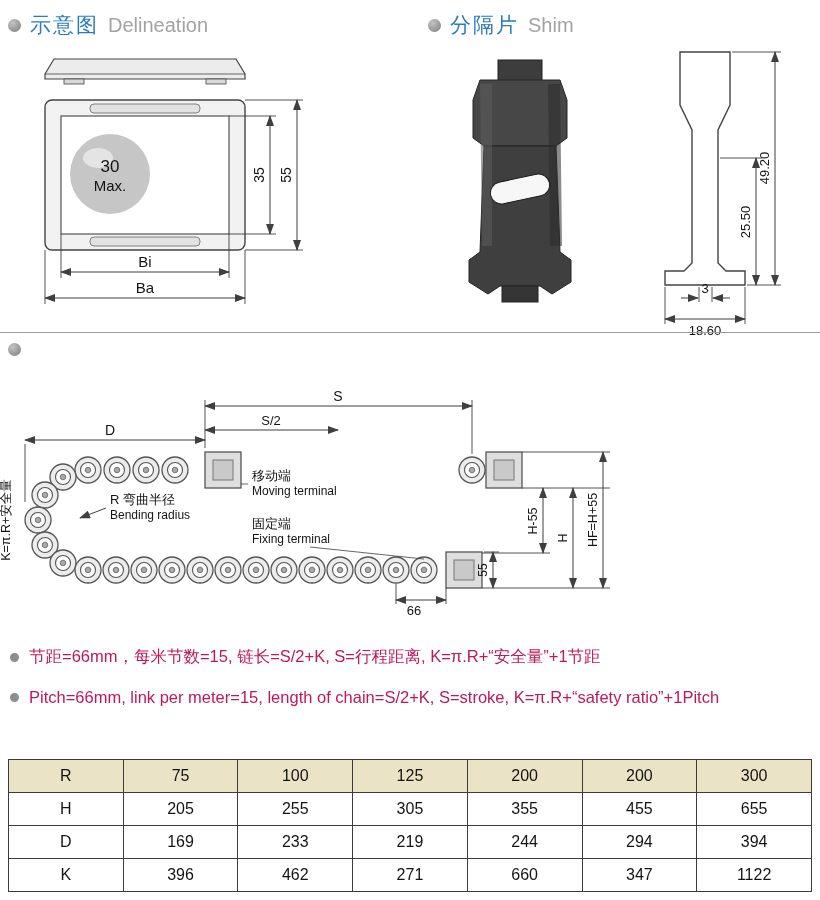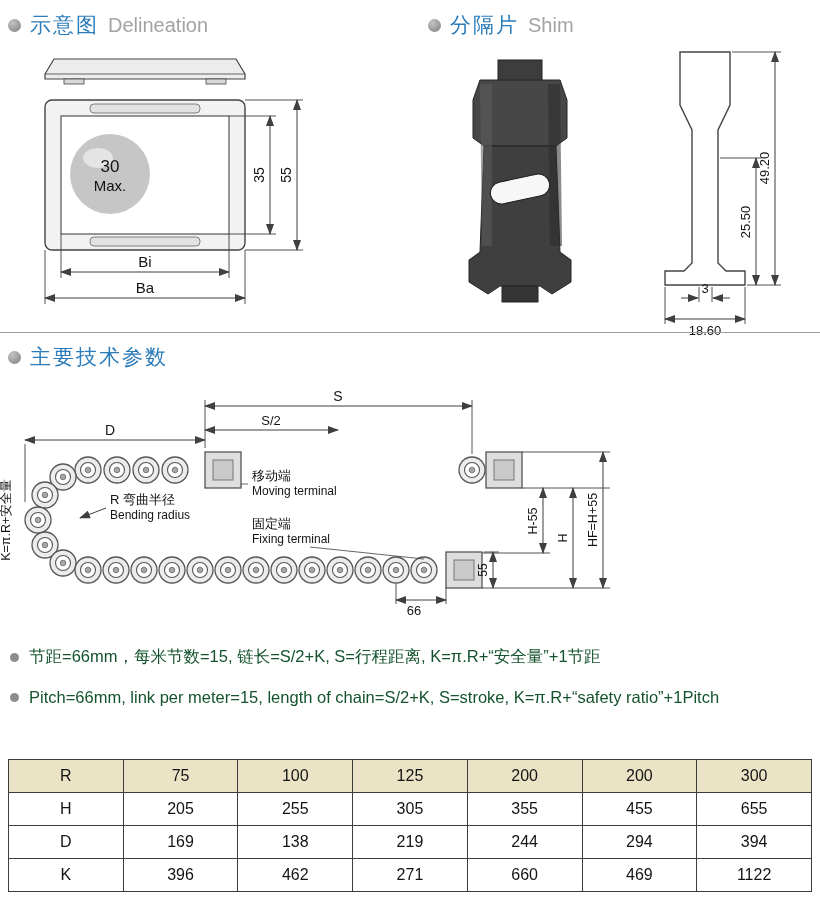--- a/index.html
+++ b/index.html
@@ -10,21 +10,21 @@
 
   .sec-header { position:absolute; display:flex; align-items:center; gap:9px; }
   .bullet { width:13px; height:13px; border-radius:50%;
             background:radial-gradient(circle at 35% 30%, #c4c4c4, #7c7c7c); flex:0 0 auto; }
   .sec-header .zh { font-size:21px; color:#2b7cb9; letter-spacing:2px; }
   .sec-header .en { font-size:20px; color:#a3a3a3; }
 
   .divider { position:absolute; left:0; top:332px; width:820px; height:1px; background:#9c9c9c; }
 
   .note { position:absolute; left:10px; display:flex; align-items:center; gap:10px;
-          font-size:16.5px; color:#14532d; white-space:nowrap; }
+          font-size:16.5px; color:#be185d; white-space:nowrap; }
   .note-bullet { width:9px; height:9px; border-radius:50%; background:#8d8d8d; flex:0 0 auto; }
 
   .dtable { position:absolute; left:8px; top:759px; width:804px;
             border-collapse:collapse; table-layout:fixed; }
   .dtable td { border:1px solid #3c3c3c; height:33px; text-align:center;
                font-size:16px; color:#141414; vertical-align:middle; }
   .dtable tr.hdr td { background:#eae3c6; }
 
   svg { position:absolute; }
   .dim { stroke:#3f3f3f; stroke-width:1; fill:none; }
@@ -123,21 +123,20 @@
       <line class="ext" x1="305" y1="247" x2="305" y2="284"></line>
       <line class="dim" x1="225" y1="279" x2="305" y2="279" marker-start="url(#ar2)" marker-end="url(#ar2)"></line>
       <text x="265" y="295" text-anchor="middle" font-size="13">18.60</text>
     </g>
   </svg>
 
   <div class="divider"></div>
 
   <div class="sec-header" style="left:8px; top:343px;">
     <span class="bullet"></span>
-    <span class="zh">主要技术参数</span>
   </div>
 
   <svg style="left:0px; top:388px;" width="660" height="252" viewBox="0 0 660 252">
     <defs>
       <marker id="ar3" markerWidth="11" markerHeight="8" refX="10" refY="4" orient="auto-start-reverse" markerUnits="userSpaceOnUse">
         <path d="M0,0 L11,4 L0,8 Z" fill="#3f3f3f"></path>
       </marker>
       <g id="lk">
         <circle r="13" fill="#ececec" stroke="#555" stroke-width="1.3"></circle>
         <circle r="7.5" fill="#ffffff" stroke="#555" stroke-width="1.1"></circle>
@@ -261,31 +260,31 @@
       <td>205</td>
       <td>255</td>
       <td>305</td>
       <td>355</td>
       <td>455</td>
       <td>655</td>
     </tr>
     <tr>
       <td>D</td>
       <td>169</td>
-      <td>138</td>
+      <td>233</td>
       <td>219</td>
       <td>244</td>
       <td>294</td>
       <td>394</td>
     </tr>
     <tr>
       <td>K</td>
       <td>396</td>
       <td>462</td>
       <td>271</td>
       <td>660</td>
-      <td>469</td>
+      <td>347</td>
       <td>1122</td>
     </tr>
   </tbody>
     </table>
 
 </div>
 
 </body></html>

